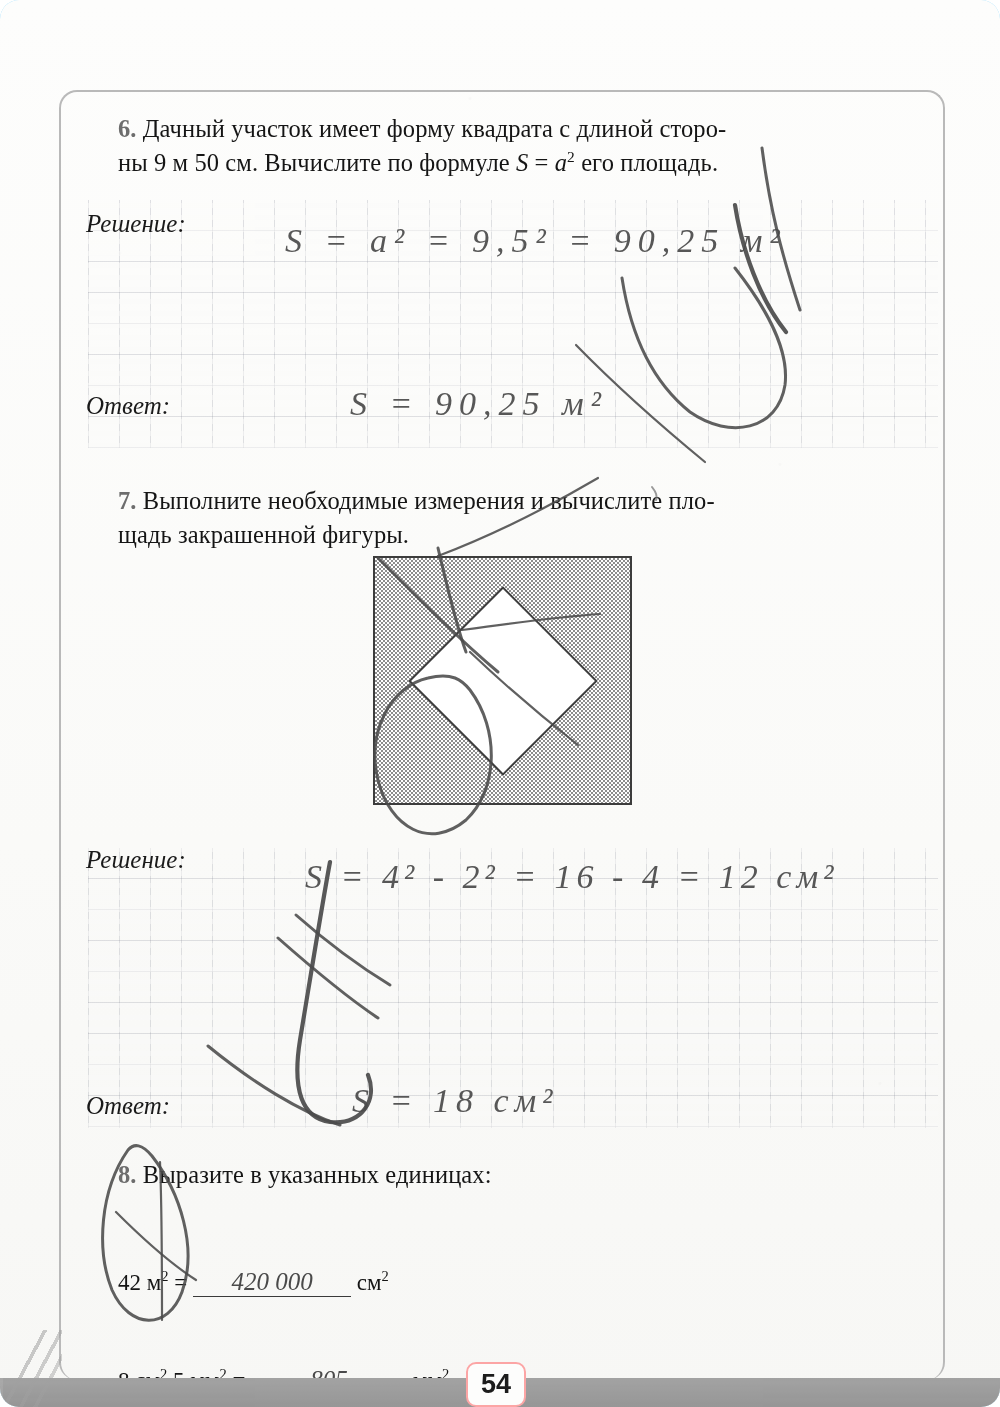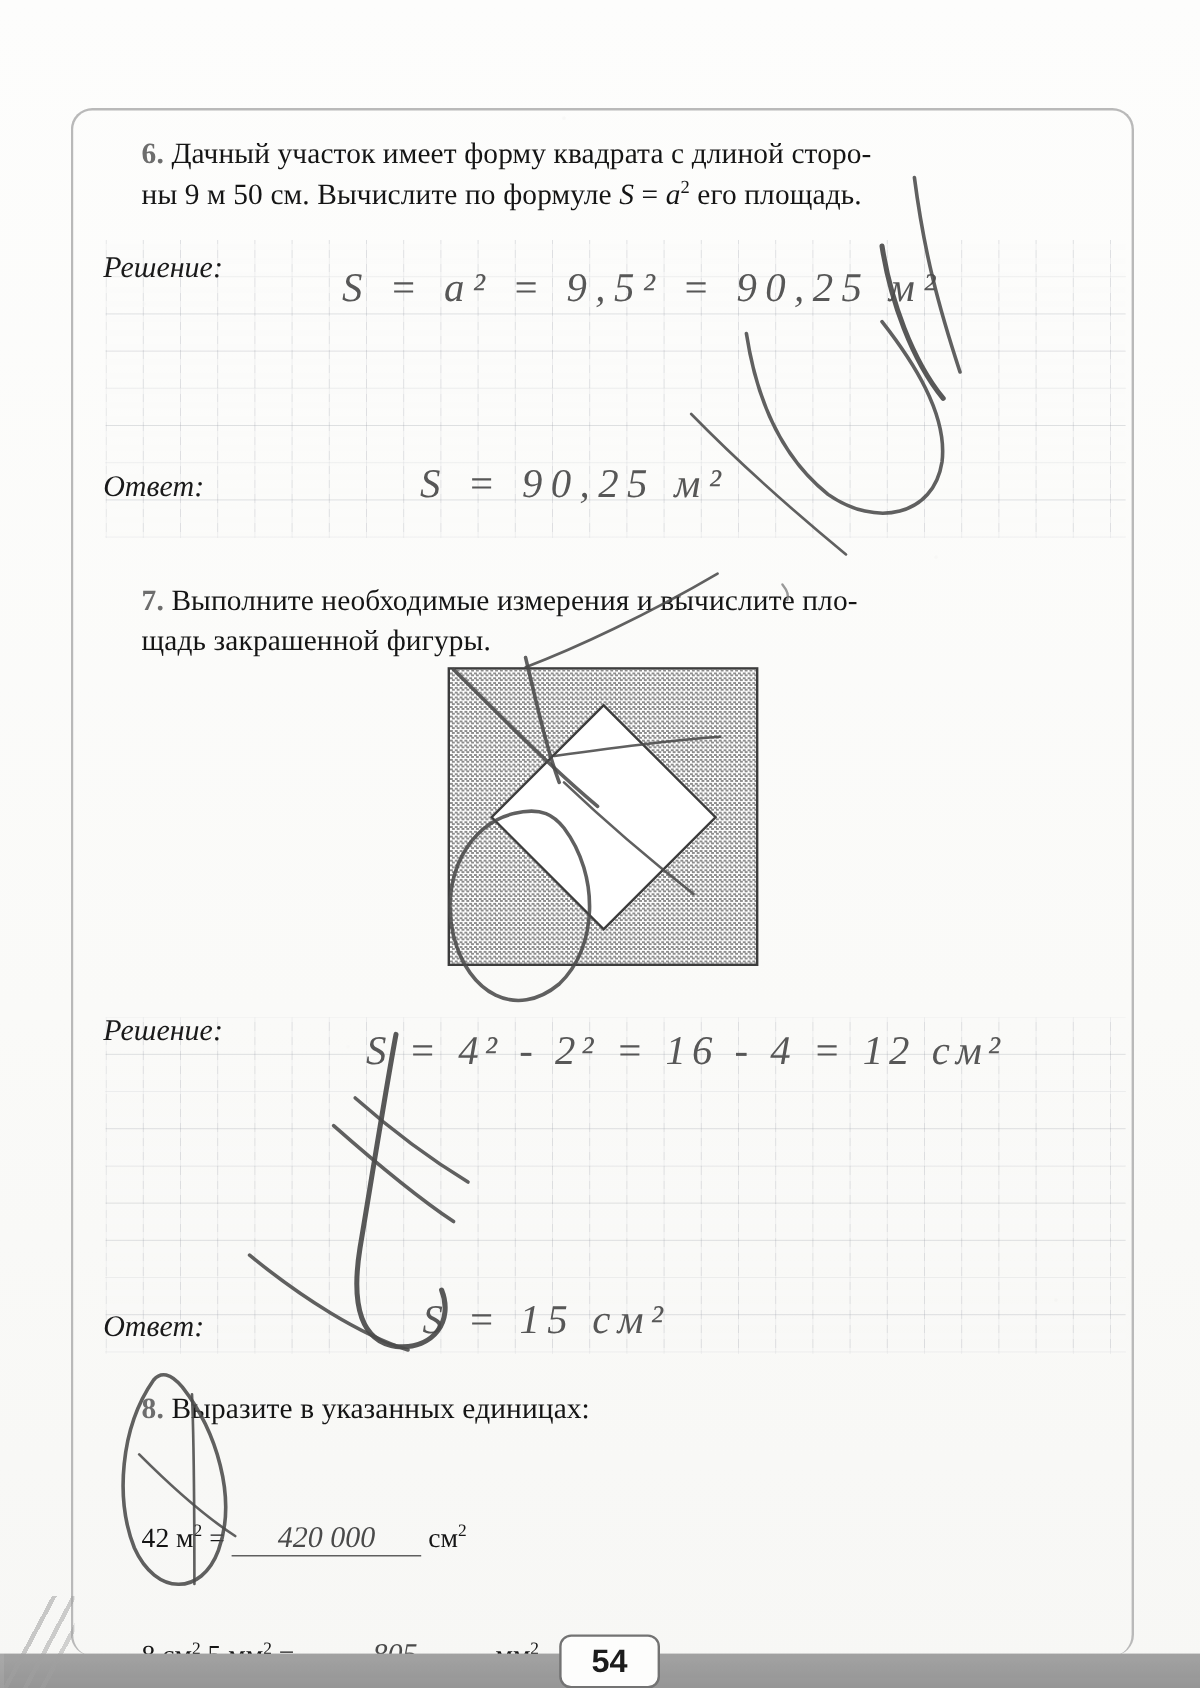--- a/index.html
+++ b/index.html
@@ -10,20 +10,21 @@
   body {
     font-family: "Liberation Serif", serif;
   }
 
   #page {
     position: relative;
     width: 1000px;
     height: 1407px;
     background: #7dd3fc;
     overflow: hidden;
+    border-radius: 19px;
   }
 
   
   #paper-texture {
     position: absolute;
     inset: 0;
     background:
       radial-gradient(circle at 12% 18%, rgba(0,0,0,.020) 0 1px, transparent 2px),
       radial-gradient(circle at 47% 7%, rgba(0,0,0,.018) 0 1px, transparent 2px),
       radial-gradient(circle at 78% 33%, rgba(0,0,0,.015) 0 1px, transparent 2px),
@@ -61,24 +62,24 @@
     inset: 0;
     background:
       linear-gradient(90deg, rgba(255,255,255,.10) 0 3px, transparent 3px 11px),
       linear-gradient(180deg, rgba(255,255,255,.07), rgba(0,0,0,.05));
     opacity: .8;
   }
   #page-number-badge {
     position: absolute;
     left: 466px;
     top: 1362px;
-    width: 84px;
+    width: 60px;
     height: 45px;
     background: #fdfdfc;
-    border: 2px solid #737373;
+    border: 2px solid #fca5a5;
     border-radius: 10px;
     box-sizing: border-box;
     display: flex;
     align-items: center;
     justify-content: center;
     font-family: "Liberation Sans", sans-serif;
     font-weight: bold;
     font-size: 27px;
     color: #1c1c1c;
     z-index: 4;
@@ -263,21 +264,21 @@
   </div>
 
   <div class="grid" style="left:88px; top:848px; width:850px; height:280px;"></div>
 
   <div class="label-sol" style="left:86px; top:846px;">Решение:</div>
 
   <div class="label-sol" style="left:86px; top:1092px;">Ответ:</div>
 
   <div class="hwtext" style="left:305px; top:858px; font-size:34px; letter-spacing:5px;">S = 4² - 2² = 16 - 4 = 12 см²</div>
 
-  <div class="hwtext" style="left:352px; top:1082px; font-size:34px; letter-spacing:6px;">S = 15 см²</div>
+  <div class="hwtext" style="left:352px; top:1082px; font-size:34px; letter-spacing:6px;">S = 18 см²</div>
 
   <div class="task-text" style="left:118px; top:1158px; width:810px;">
     <span class="task-num">8.</span>
     <span>Выразите в указанных единицах:</span>
   </div>
 
   <div class="conv-line" style="left:118px; top:1220px;">
     <span>42</span>
     <span>м</span><sup>2</sup>
     =

